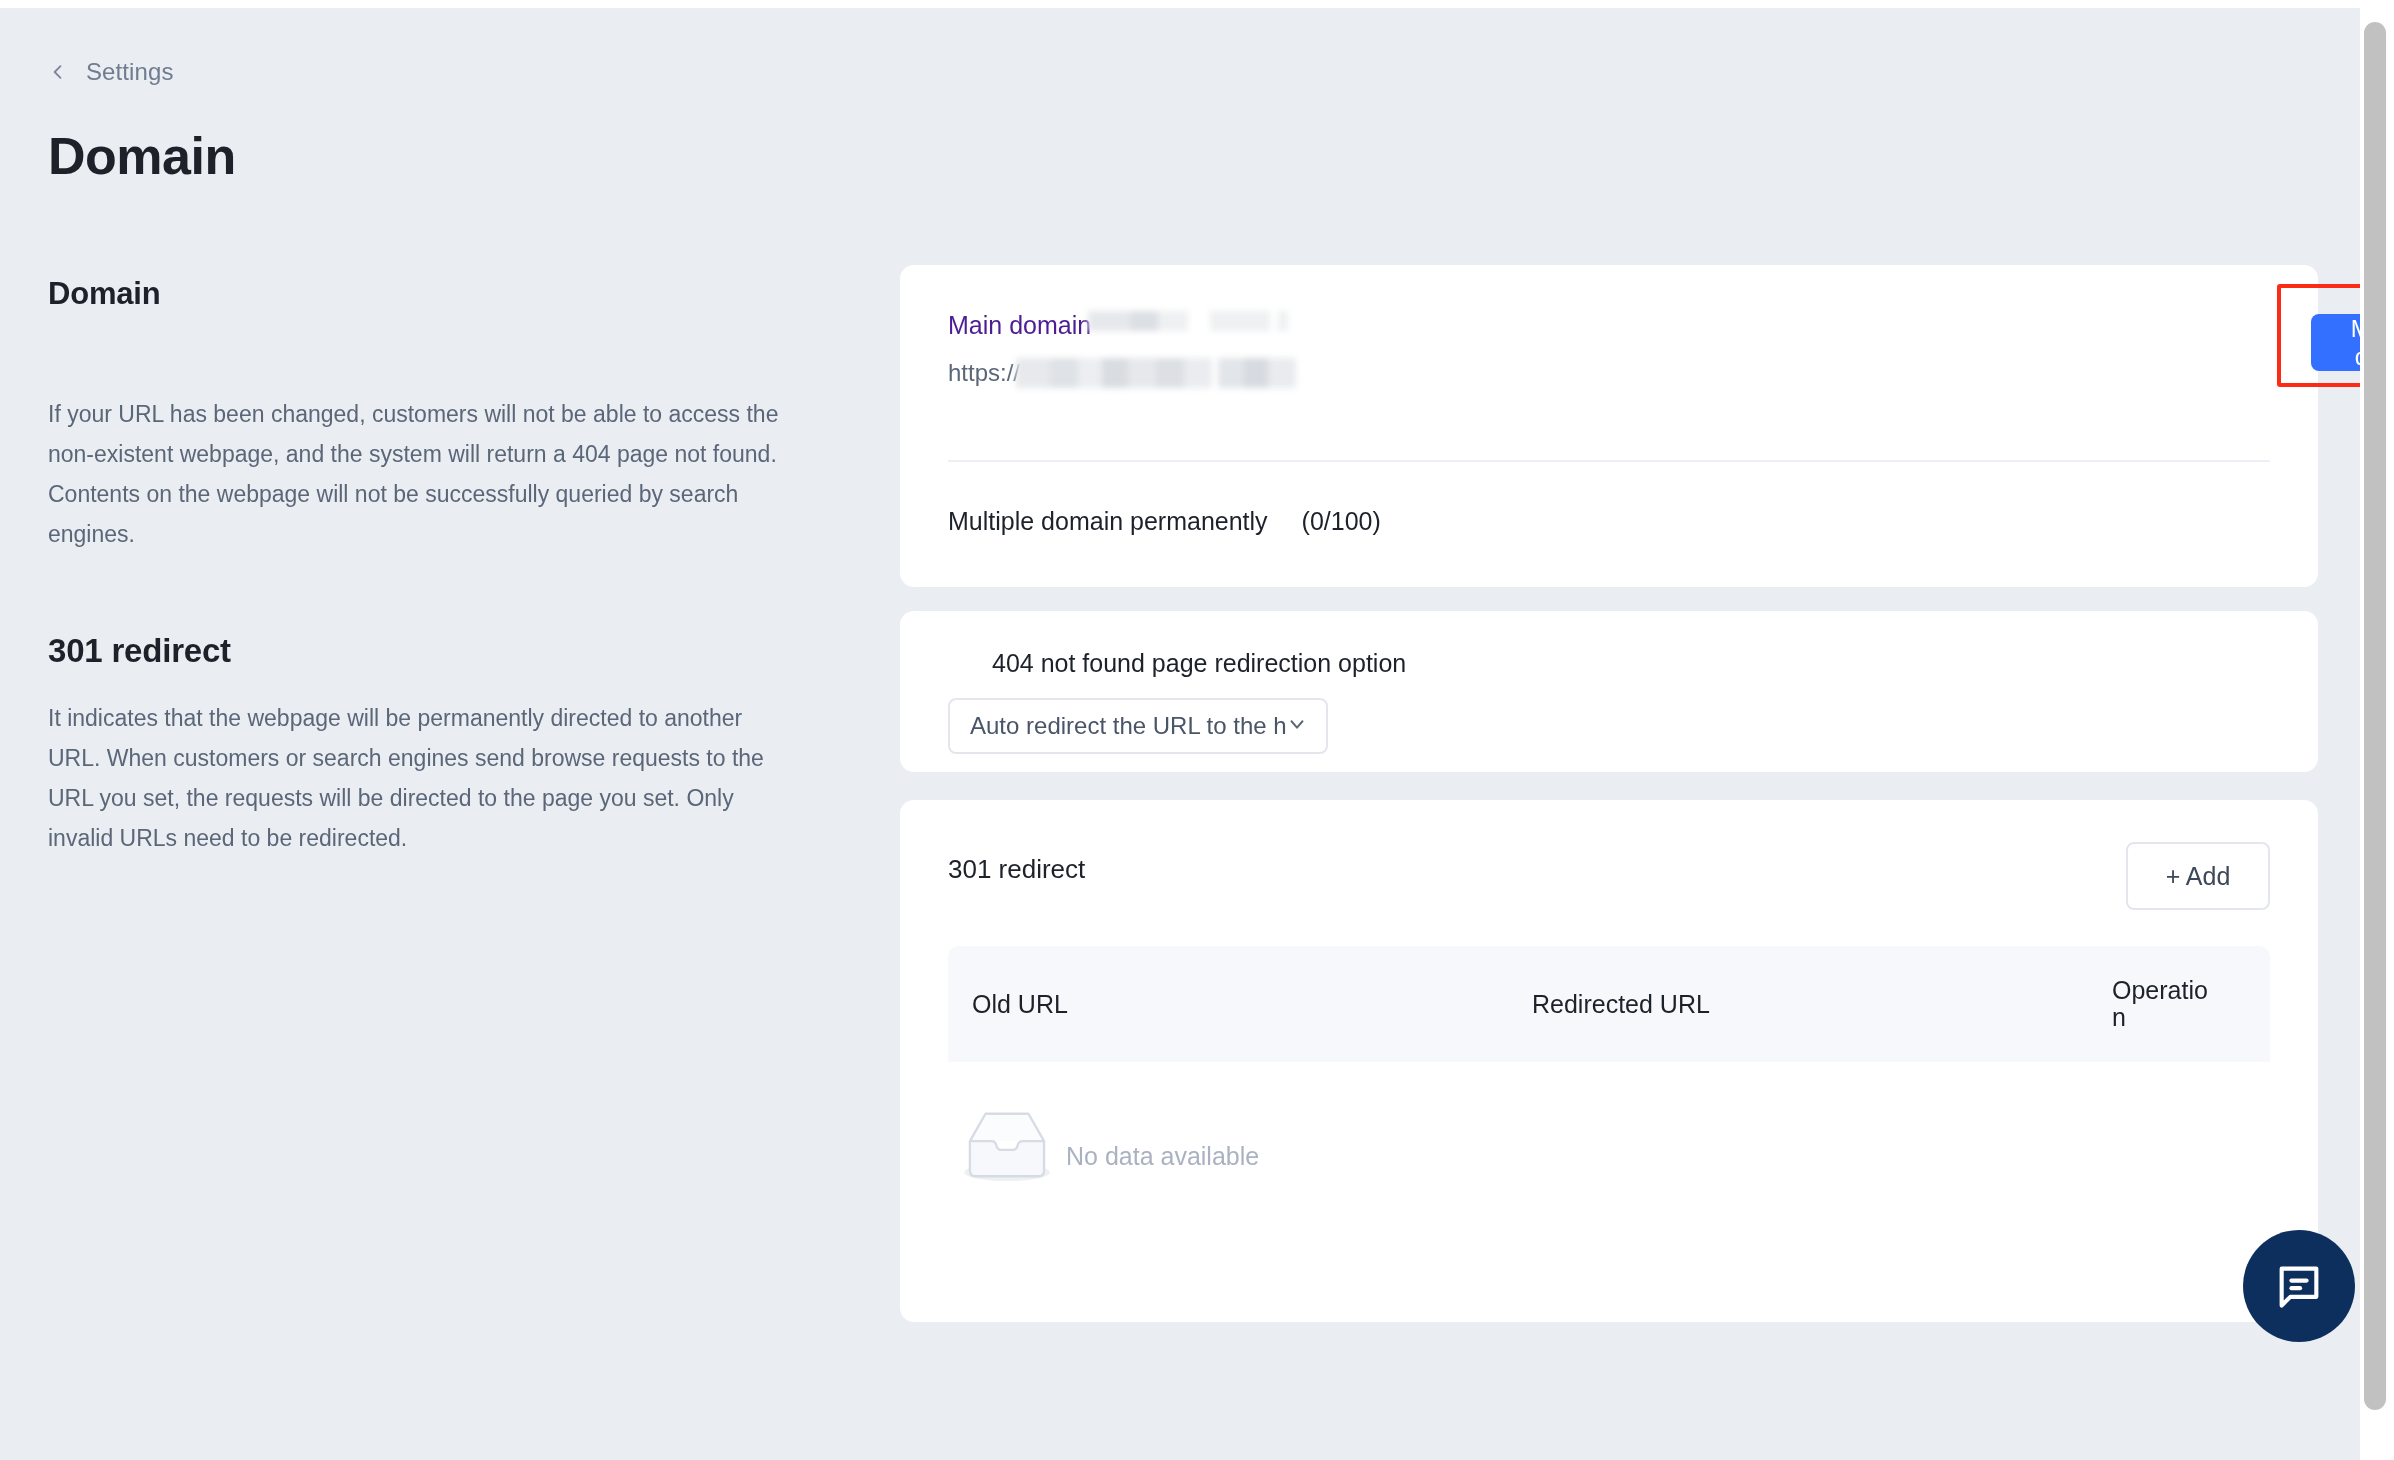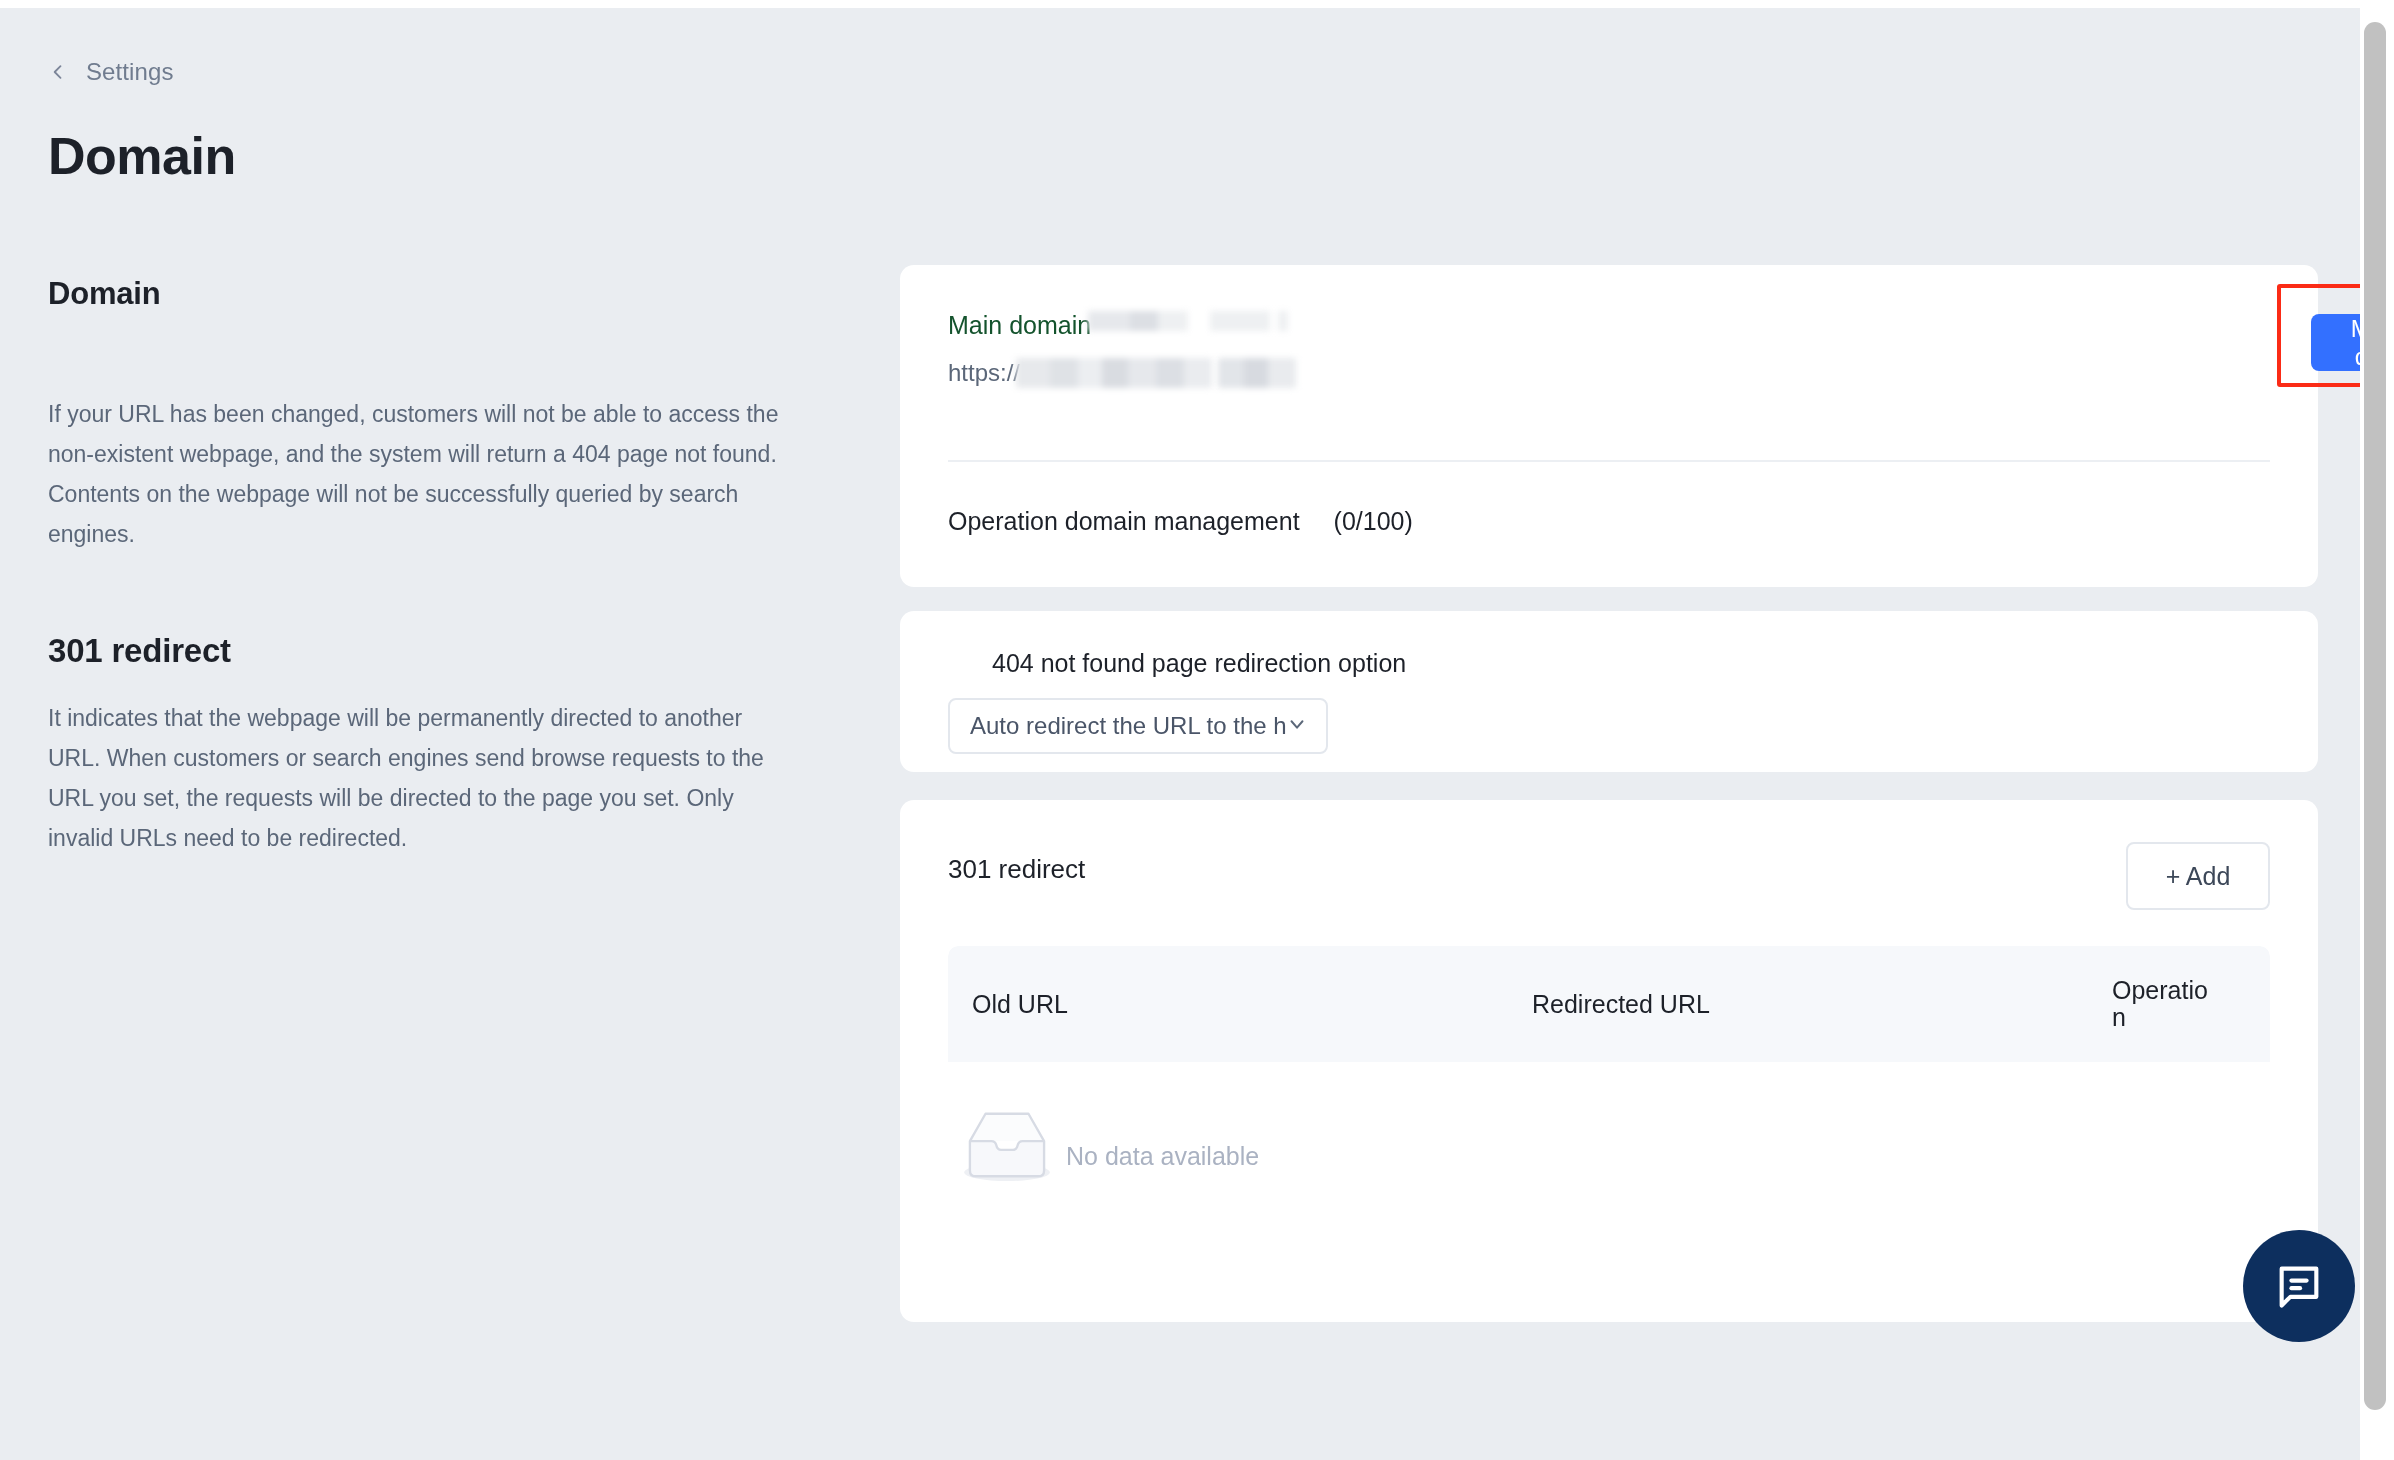--- a/index.html
+++ b/index.html
@@ -104,21 +104,21 @@
     position: relative;
   }
 
   
   .card-domain {
     height: 322px;
     padding: 46px 48px 0 48px;
   }
   .main-domain-label {
     font-size: 25px;
-    color: #14532d;
+    color: #4c1d95;
     font-weight: 400;
   }
   .domain-url-row {
     margin-top: 16px;
     display: flex;
     align-items: center;
     height: 34px;
   }
   .url-scheme {
     font-size: 24px;
@@ -405,21 +405,21 @@
         <div class="url-redacted-top"></div>
         <div class="domain-url-row">
           <span class="url-scheme">https://</span>
           <span class="url-redacted"></span>
           <span class="url-redacted-2"></span>
         </div>
 
         <div class="card-divider"></div>
 
         <div class="multi-domain-row">
-          <span class="multi-domain-label">Operation domain management</span>
+          <span class="multi-domain-label">Multiple domain permanently</span>
           <span class="multi-domain-count">(0/100)</span>
         </div>
 
         <div class="manage-highlight"></div>
         <button class="manage-btn">Manage domain</button>
       </div>
 
       <div class="card card-404">
         <div class="field-label">404 not found page redirection option</div>
         <div class="select-box">

